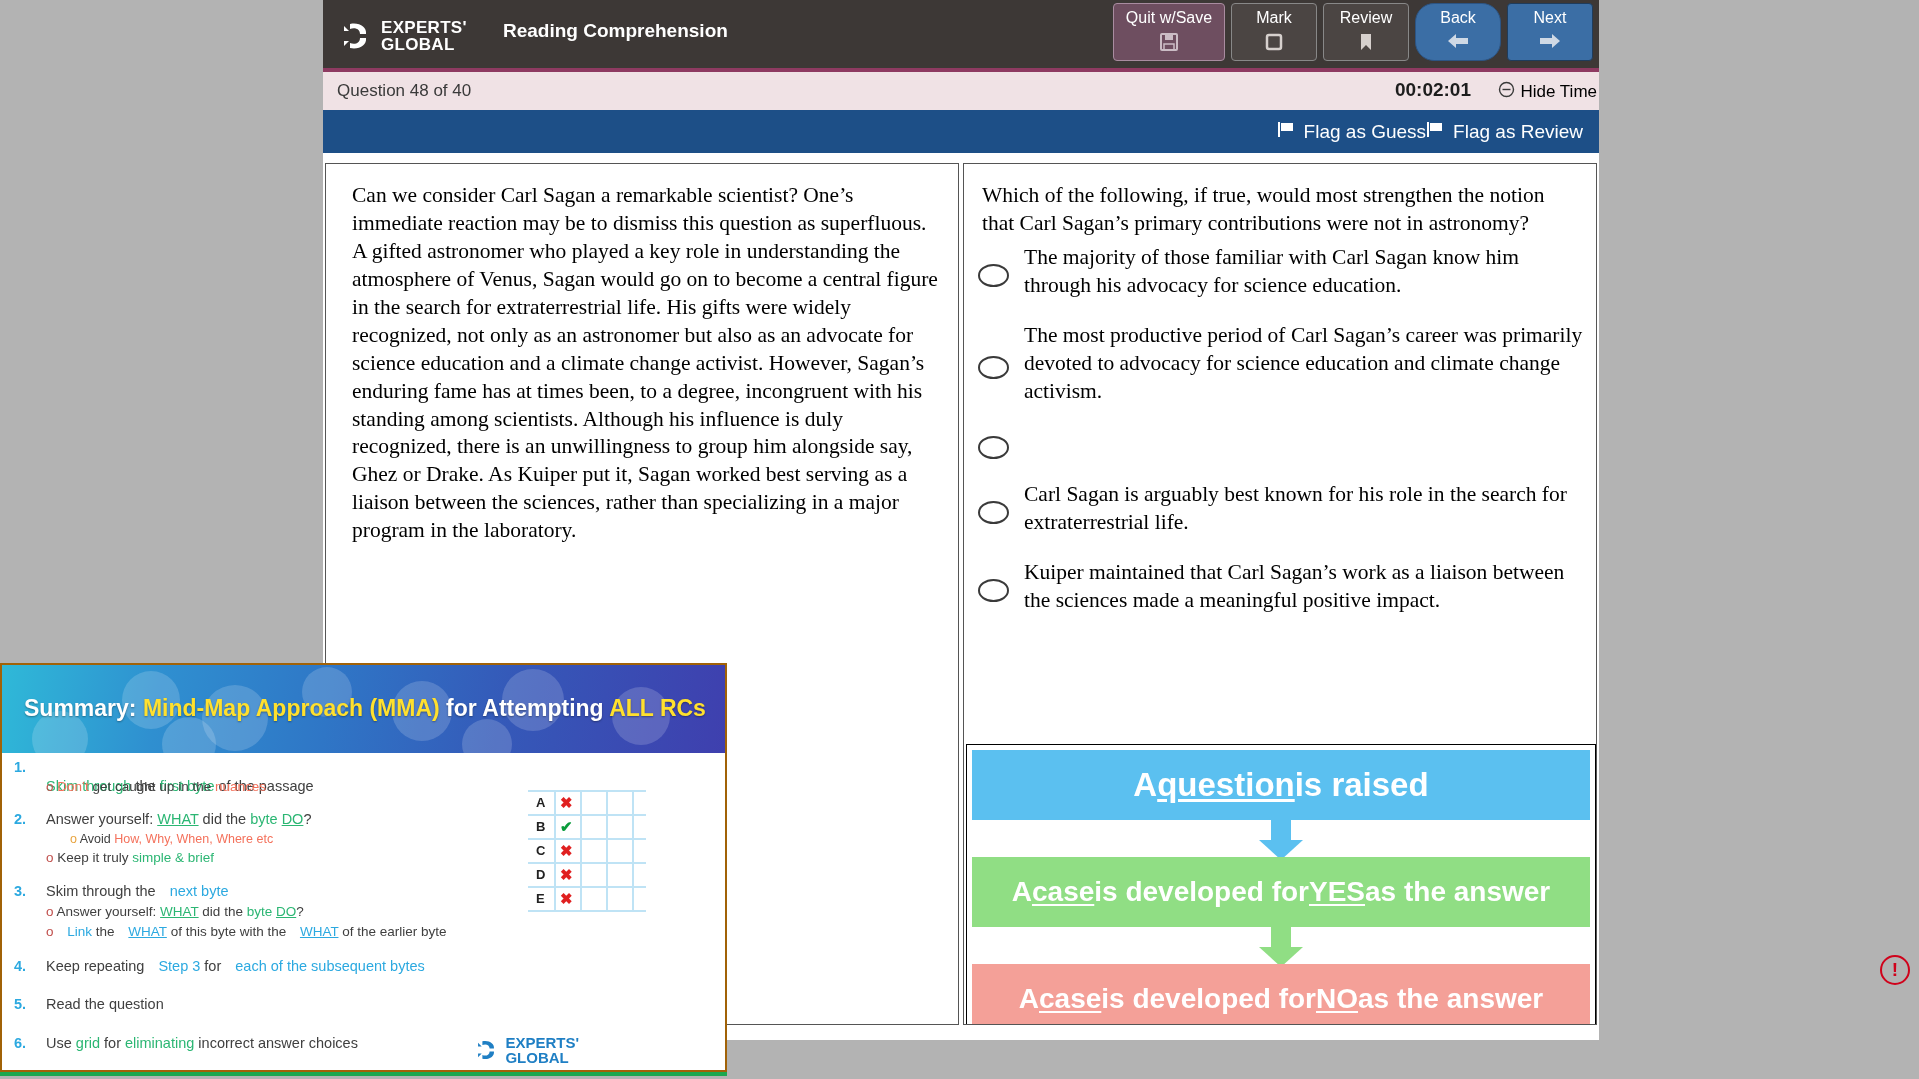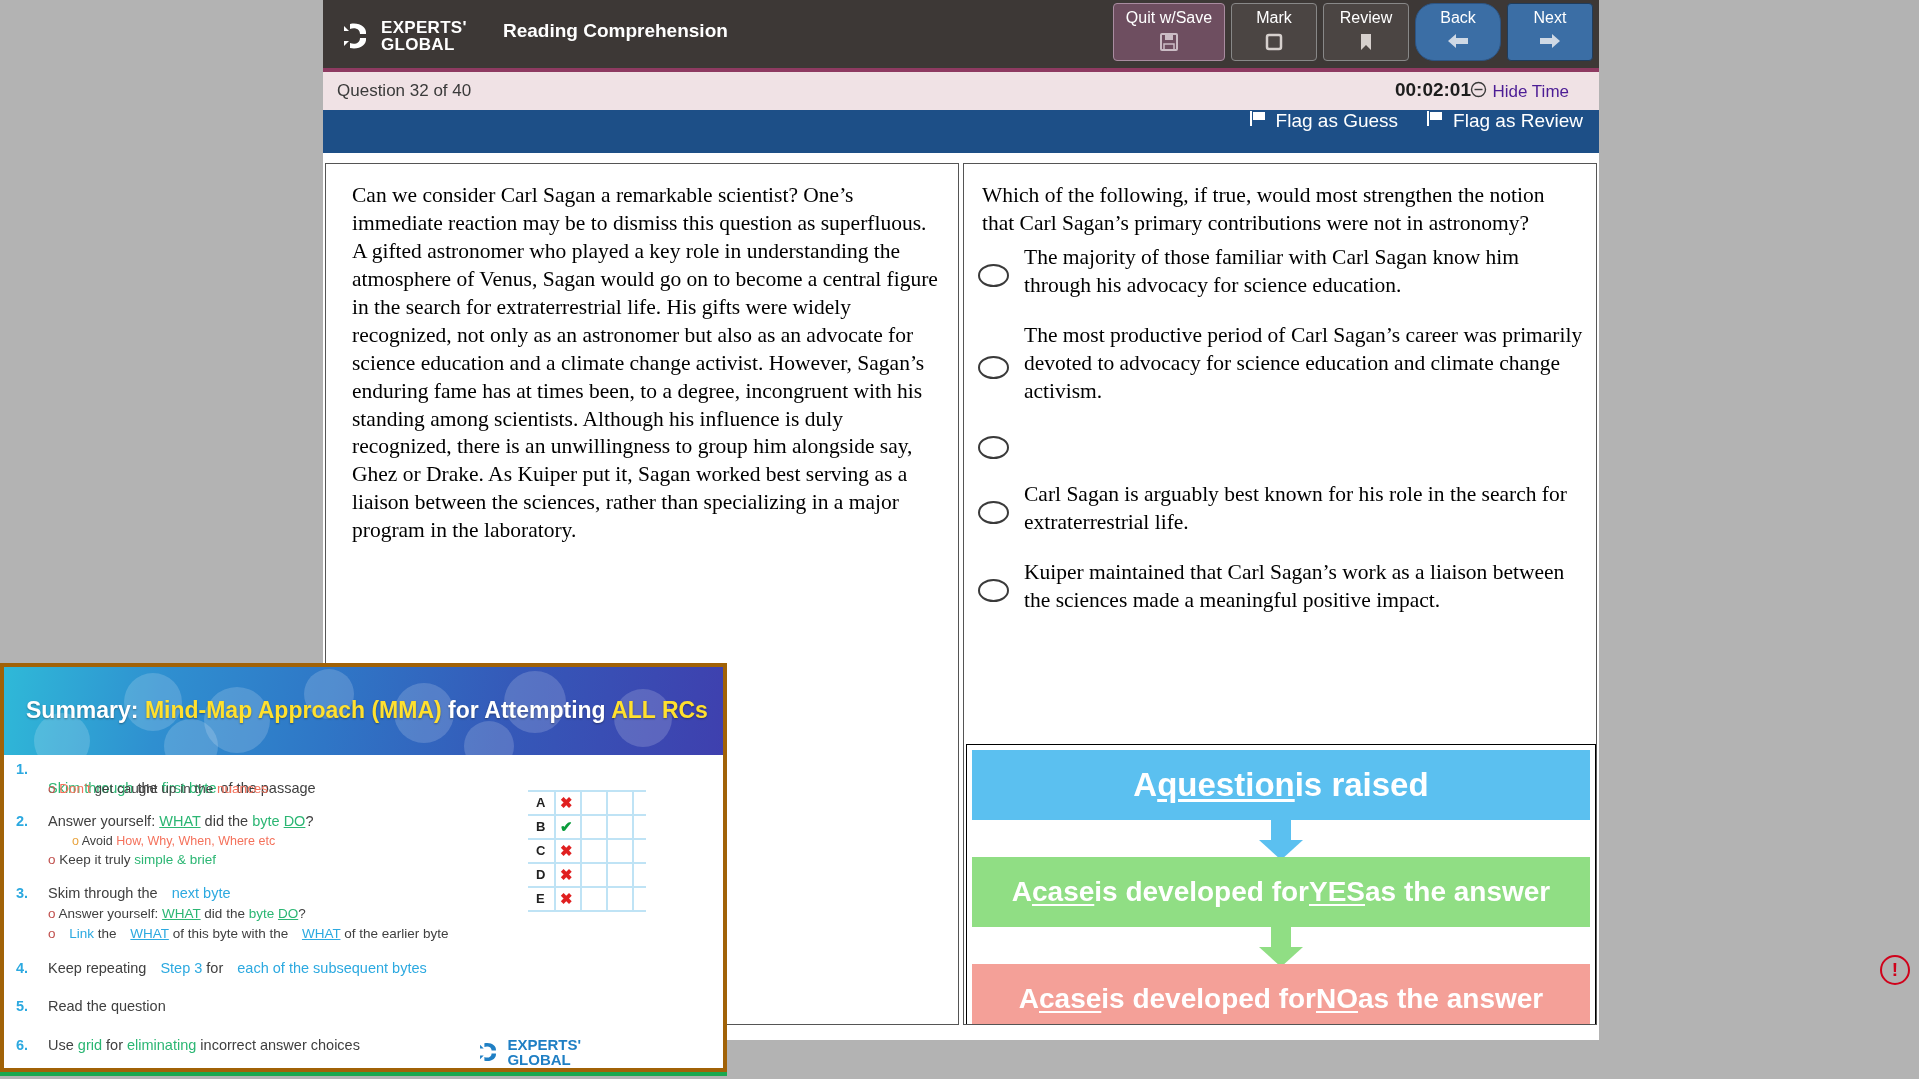--- a/index.html
+++ b/index.html
@@ -62,29 +62,29 @@
     box-sizing:border-box;
   }
   .qstrip .qnum{
     position:absolute;left:14px;top:9px;color:#3a3a3a;font-size:17px;
   }
   .qstrip .timer{
     position:absolute;right:128px;top:7px;color:#1d1d1d;font-size:19px;font-weight:bold;
     font-family:"Liberation Sans",sans-serif;
   }
   .qstrip .hide-time{
-    position:absolute;right:30px;top:9px;color:#4c1d95;font-size:17px;
+    position:absolute;right:2px;top:9px;color:#000000;font-size:17px;
     display:flex;align-items:center;gap:5px;cursor:pointer;
   }
 
   
   .flagbar{
     position:absolute;left:0;top:110px;width:1276px;height:43px;
     background:#1d4f87;
-    display:flex;align-items:flex-start;justify-content:flex-end;gap:28px;
+    display:flex;align-items:center;justify-content:flex-end;
     padding-right:16px;box-sizing:border-box;
   }
   .flagbtn{
     color:#fff;font-size:19px;display:flex;align-items:center;gap:8px;cursor:pointer;
   }
 
   
   .content{
     position:absolute;left:0;top:153px;width:1276px;height:887px;
     background:#fff;box-sizing:border-box;
@@ -146,21 +146,21 @@
   #arr2-head{top:202px;border-left:22px solid transparent;border-right:22px solid transparent;border-top:20px solid #90de84;}
 
   
   .bottom-strip{
     position:absolute;left:0;top:1037px;width:1276px;height:3px;background:#fff;
   }
 
   
   #slide{
     position:absolute;left:0;top:663px;width:727px;height:409px;
-    background:#fff;border:4px solid #a16207;box-sizing:border-box;
+    background:#fff;border:2px solid #a16207;box-sizing:border-box;
     overflow:hidden;
   }
   #slide-banner{
     position:absolute;left:0;top:0;width:727px;height:88px;
     background:linear-gradient(100deg,#2fb9d8 0%,#2f8fd0 22%,#2f76c6 45%,#3558b8 70%,#3f3fae 100%);
     overflow:hidden;
   }
   .face{position:absolute;border-radius:50%;background:rgba(255,255,255,.17);}
   #slide-title{
     position:absolute;left:22px;top:30px;
@@ -265,21 +265,21 @@
         <span class="ic">
           <svg width="24" height="18" viewBox="0 0 24 18">
               <path d="M14 2 L22 9 L14 16 L14 12 L2 12 L2 6 L14 6 Z" fill="#cfd9e5"></path>
             </svg>
         </span>
       </div>
     </div>
   </div>
 
   <div class="qstrip">
-    <span class="qnum">Question  32 of 40</span>
+    <span class="qnum">Question  48 of 40</span>
     <span class="timer">00:02:01</span>
     <span class="hide-time">
       <span>
         <svg width="17" height="17" viewBox="0 0 17 17">
             <circle cx="8.5" cy="8.5" r="7" fill="none" stroke="#3a3a3a" stroke-width="1.4"></circle>
             <rect x="4.5" y="7.8" width="8" height="1.4" fill="#3a3a3a"></rect>
           </svg>
       </span>
       <span>Hide Time</span>
     </span>

